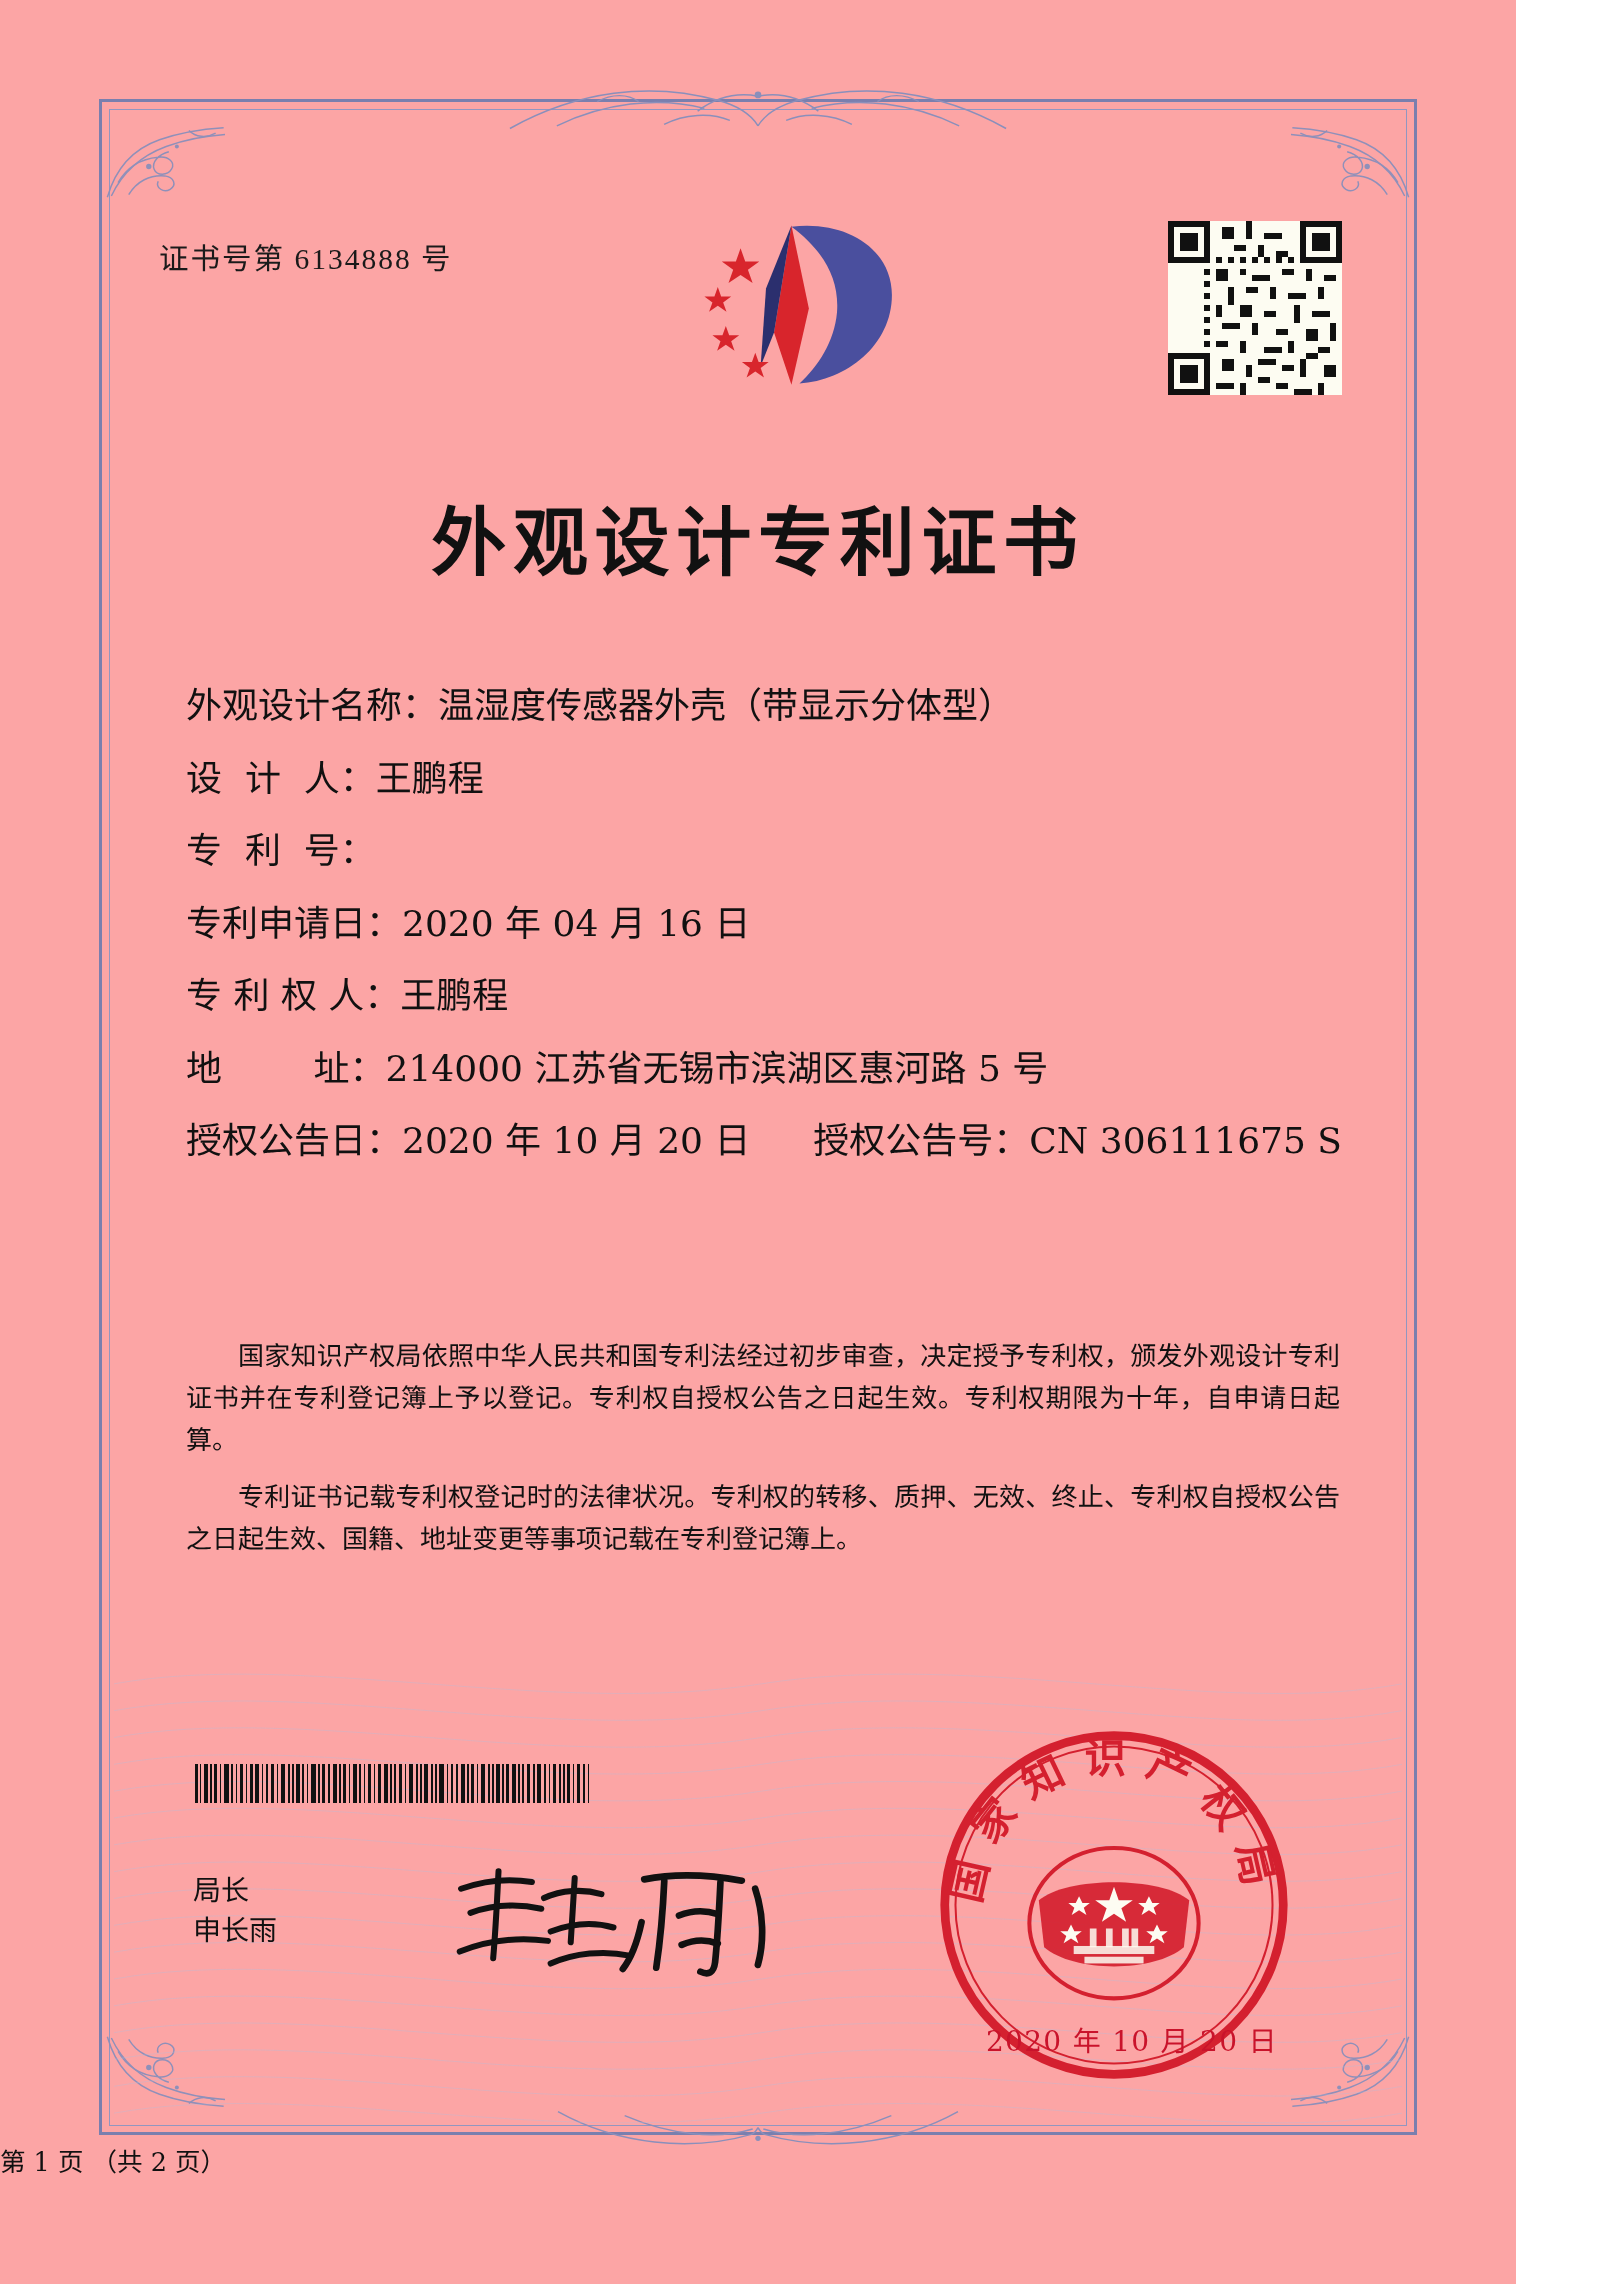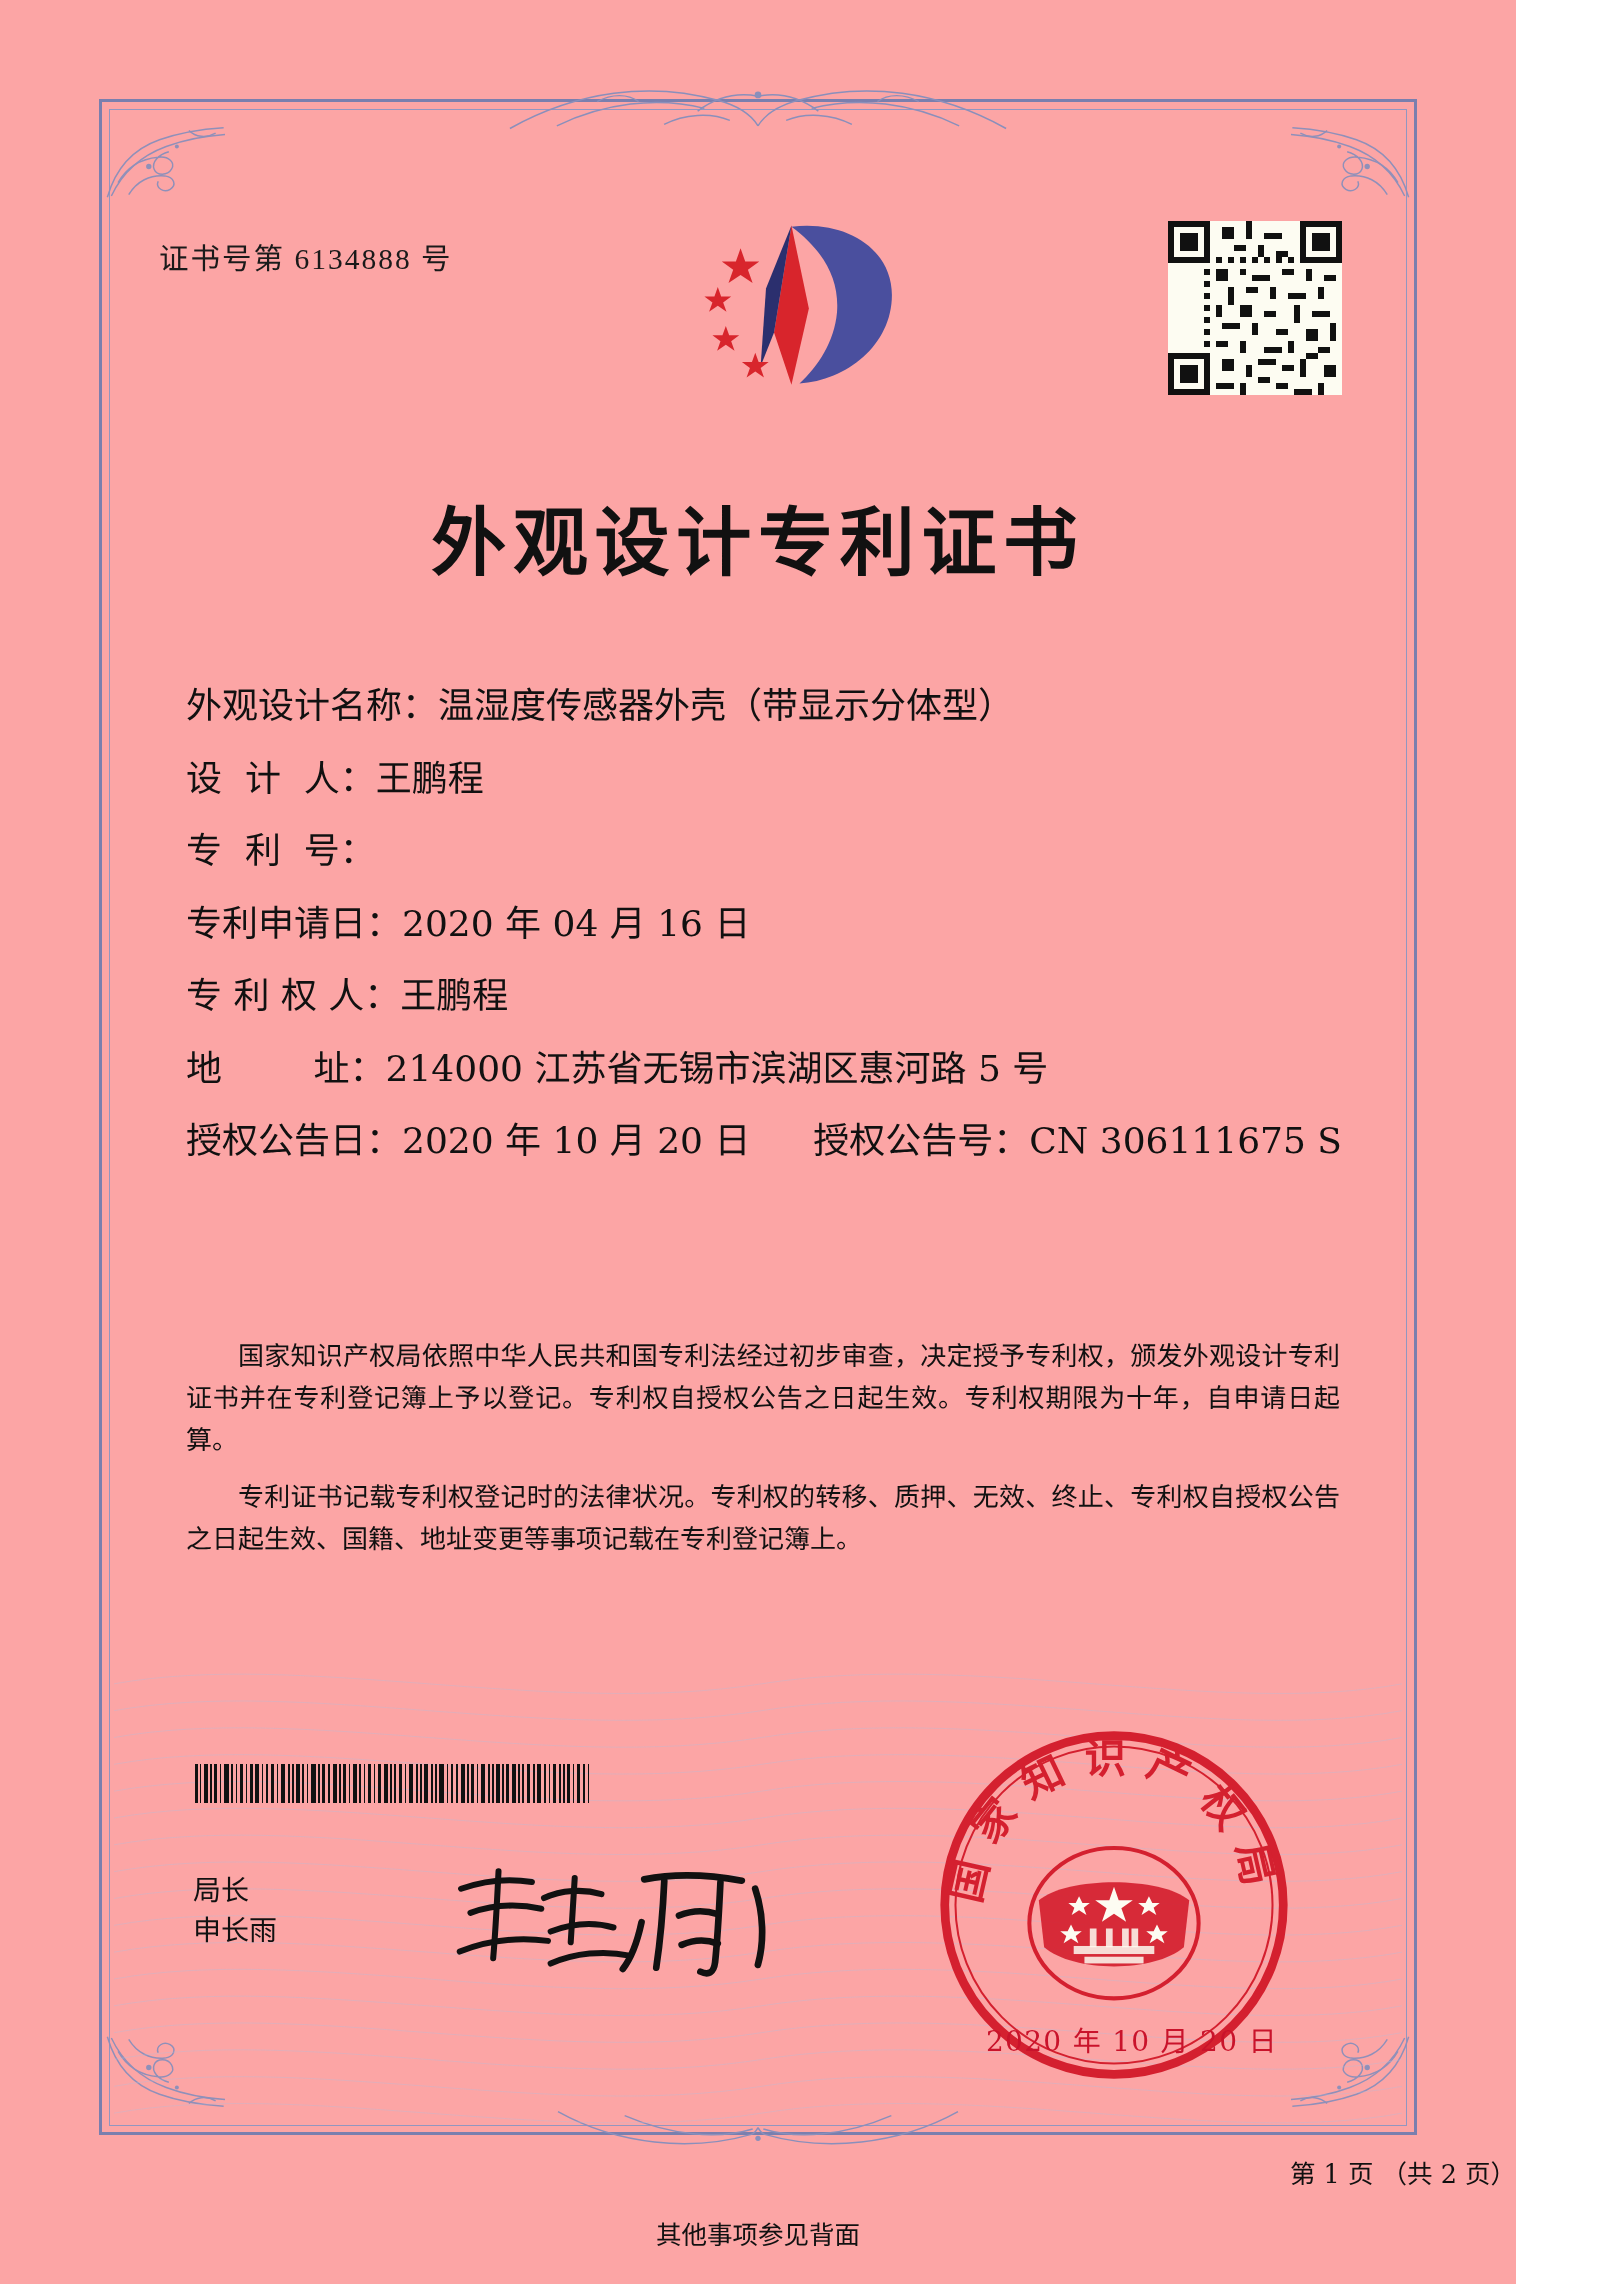--- a/index.html
+++ b/index.html
@@ -220,25 +220,24 @@
     letter-spacing: 1.3px;
     color: #c9132b;
     font-family: "DejaVu Serif","Liberation Serif",serif;
   }
 
   
   .page-num {
     position: absolute;
     left: 0; right: 0;
     top: 2141px;
-    text-align: right;
+    text-align: left;
     font-size: 25.5px;
     color: #111;
     font-family: "DejaVu Serif","Liberation Serif",serif;
-    margin-top: 12px;
   }
   .back-note {
     position: absolute;
     left: 0; right: 0;
     top: 2214px;
     text-align: center;
     font-size: 25.5px;
     color: #111;
     font-family: "DejaVu Serif","Liberation Serif",serif;
   }
@@ -644,16 +643,15 @@
       <text font-family="'DejaVu Serif','Liberation Serif',serif" font-size="62" font-weight="bold" fill="#d4202f" letter-spacing="26">
         <textPath href="#sealArc" startOffset="50%" text-anchor="middle">国家知识产权局</textPath>
       </text>
     </svg>
   </div>
 
   <div class="seal-date">2020 年 10 月 20 日</div>
 
   <div class="page-num">第 1 页 （共 2 页）</div>
 
-  <div class="back-note">其他事项参见背面</div>
 
 </div>
 
 
 </body></html>

